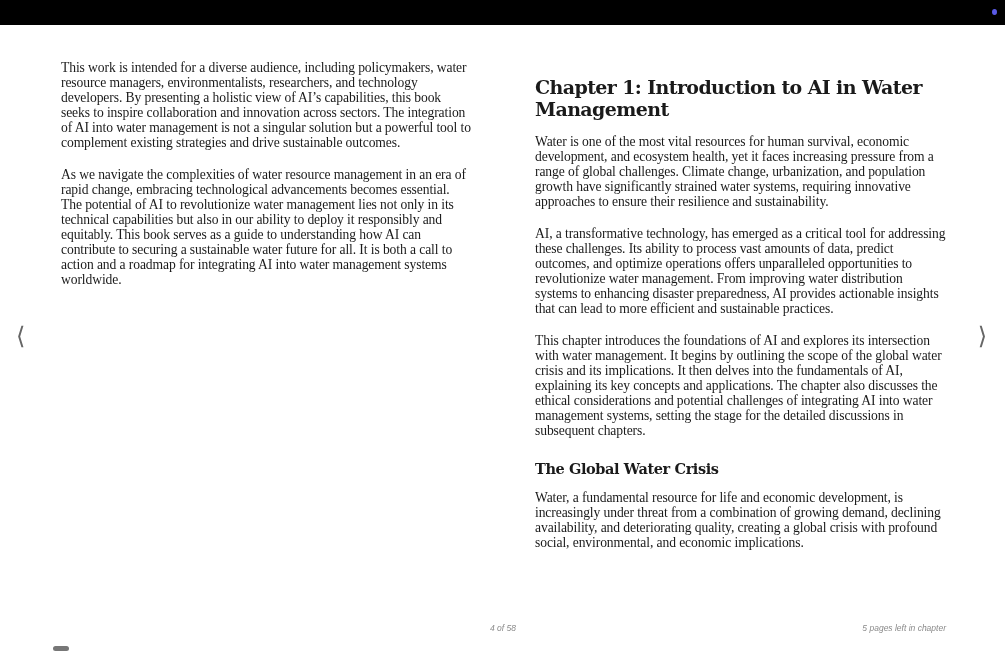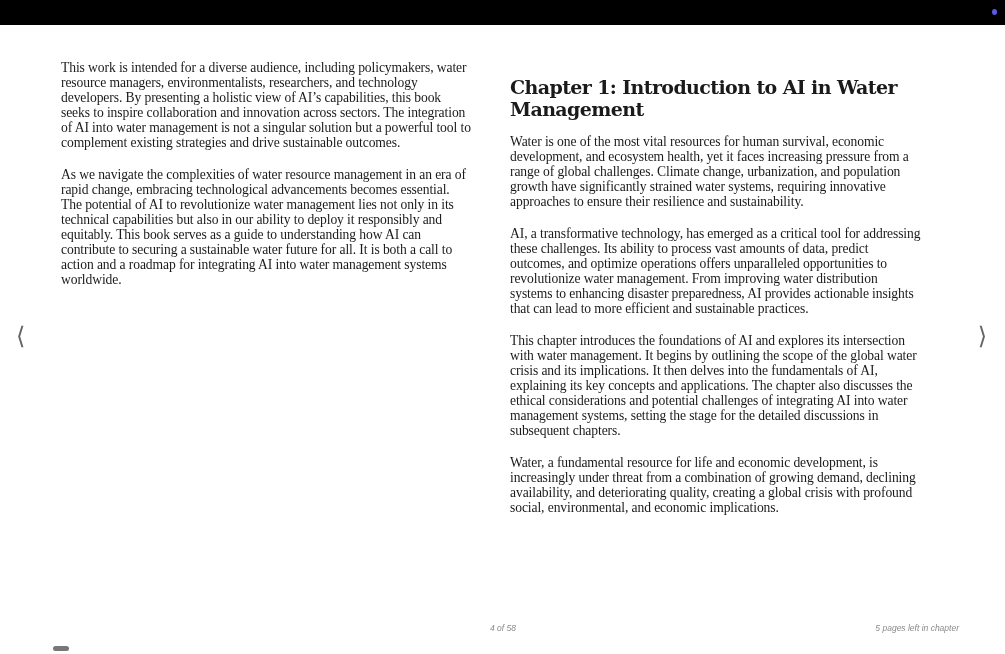--- a/index.html
+++ b/index.html
@@ -4,58 +4,59 @@
 <style>
   html, body { margin:0; padding:0; }
   body {
     width:1005px; height:654px; overflow:hidden; background:#ffffff;
     font-family: "DejaVu Serif", "Liberation Serif", serif; color:#1a1a1a; position:relative;
   }
   .topbar { position:absolute; left:0; top:0; width:1005px; height:25px; background:#000; }
   .topbar .dot { position:absolute; right:8px; top:9px; width:5px; height:6px; border-radius:50%; background:#5a5ae6; }
   .page { position:absolute; top:60px; }
   .page.left { left:61px; width:412px; }
-  .page.right { left:510px; width:412px; }
+  .page.right { left:535px; width:412px; }
   p {
     margin:0 0 17px 0; font-family:"Liberation Serif", "DejaVu Serif", serif;
     font-size:13.6px; line-height:15px; letter-spacing:-0.1px;
   }
   h1 {
     font-family:"DejaVu Serif", serif; font-weight:bold; font-size:19px; line-height:22px;
     margin:16px 0 14px 0; letter-spacing:-0.6px;
   }
   h2 {
     font-family:"DejaVu Serif", serif; font-weight:bold; font-size:14.5px; line-height:18px;
     margin:22px 0 12px 0; letter-spacing:-0.4px;
   }
   .nav { position:absolute; top:322px; font-size:24px; color:#666; font-family:"DejaVu Sans", sans-serif; cursor:pointer; }
   .nav.prev { left:16px; }
   .nav.next { right:18px; }
   .footer { position:absolute; top:623px; font-family:"Liberation Sans", sans-serif; font-size:8.5px; color:#8a8a8a;font-style:italic; }
   .footer.pages { left:490px; }
-  .footer.left-in { right:46px; }
+  .footer.left-in { right:59px; }
   .scroll-pill { position:absolute; left:53px; top:646px; width:16px; height:5px; border-radius:3px; background:#777; }
 </style>
 </head>
 <body>
 
 <div class="topbar">
   <div class="dot"></div>
 </div>
 
 <div class="page left">
   <p>This work is intended for a diverse audience, including policymakers, water resource managers, environmentalists, researchers, and technology developers. By presenting a holistic view of AI’s capabilities, this book seeks to inspire collaboration and innovation across sectors. The integration of AI into water management is not a singular solution but a powerful tool to complement existing strategies and drive sustainable outcomes.</p>
   <p>As we navigate the complexities of water resource management in an era of rapid change, embracing technological advancements becomes essential. The potential of AI to revolutionize water management lies not only in its technical capabilities but also in our ability to deploy it responsibly and equitably. This book serves as a guide to understanding how AI can contribute to securing a sustainable water future for all. It is both a call to action and a roadmap for integrating AI into water management systems worldwide.</p>
 </div>
 
 <div class="page right">
   <h1>Chapter 1: Introduction to AI in Water Management</h1>
   <p>Water is one of the most vital resources for human survival, economic development, and ecosystem health, yet it faces increasing pressure from a range of global challenges. Climate change, urbanization, and population growth have significantly strained water systems, requiring innovative approaches to ensure their resilience and sustainability.</p>
   <p>AI, a transformative technology, has emerged as a critical tool for addressing these challenges. Its ability to process vast amounts of data, predict outcomes, and optimize operations offers unparalleled opportunities to revolutionize water management. From improving water distribution systems to enhancing disaster preparedness, AI provides actionable insights that can lead to more efficient and sustainable practices.</p>
   <p>This chapter introduces the foundations of AI and explores its intersection with water management. It begins by outlining the scope of the global water crisis and its implications. It then delves into the fundamentals of AI, explaining its key concepts and applications. The chapter also discusses the ethical considerations and potential challenges of integrating AI into water management systems, setting the stage for the detailed discussions in subsequent chapters.</p>
+  <h2>The Global Water Crisis</h2>
   <p>Water, a fundamental resource for life and economic development, is increasingly under threat from a combination of growing demand, declining availability, and deteriorating quality, creating a global crisis with profound social, environmental, and economic implications.</p>
 </div>
 
 <div class="nav prev">⟨</div>
 <div class="nav next">⟩</div>
 
 <div class="footer pages">4 of 58</div>
 <div class="footer left-in">5 pages left in chapter</div>
 
 <div class="scroll-pill"></div>

